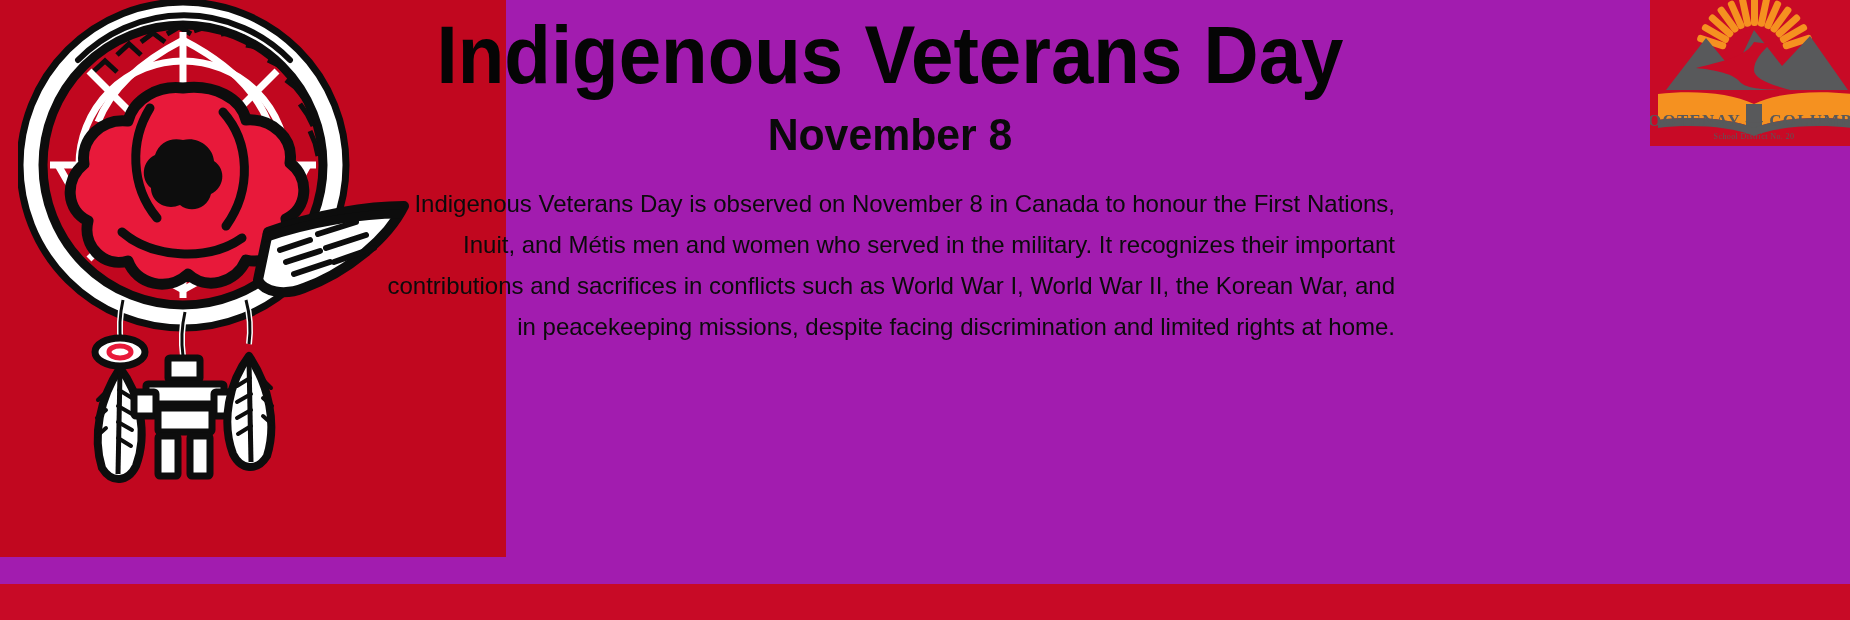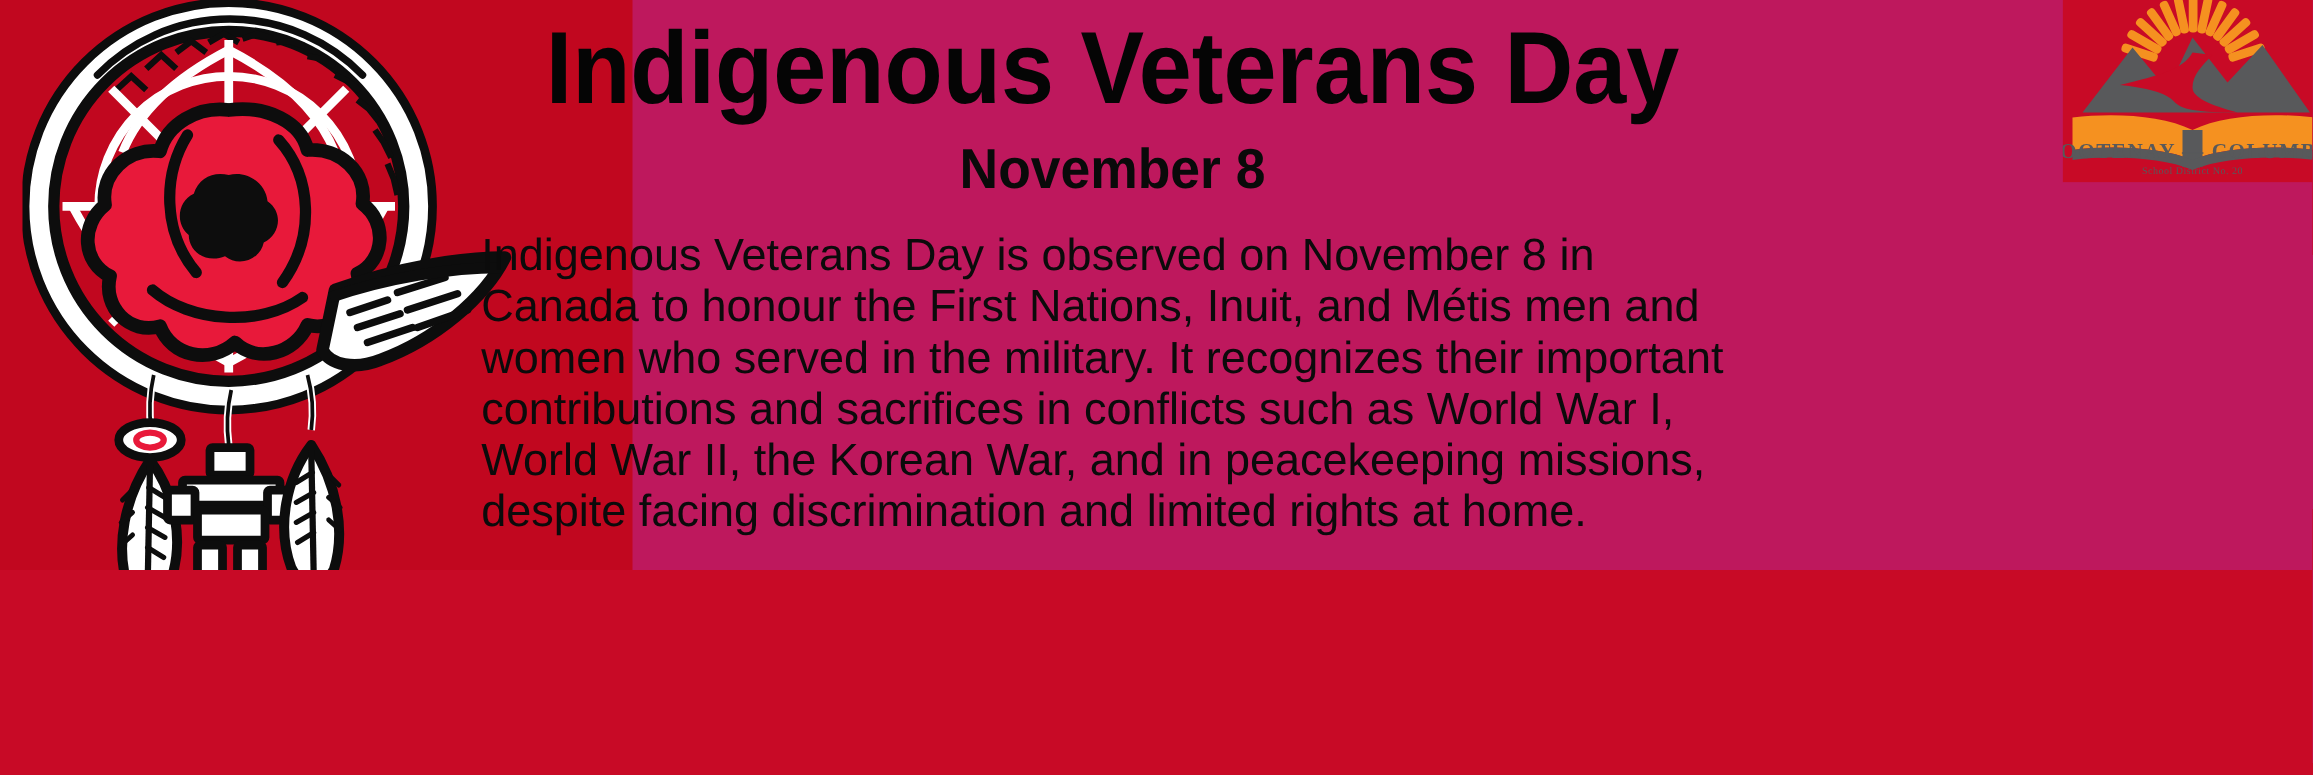--- a/index.html
+++ b/index.html
@@ -7,22 +7,22 @@
     padding: 0;
     background: #c80a26;
   }
   body {
     font-family: "Liberation Sans", sans-serif;
   }
 
   #banner {
     position: relative;
     width: 1850px;
-    height: 456px;
-    background: #be185d;
+    height: 584px;
+    background: #a21caf;
     overflow: hidden;
   }
 
   
   #art-panel {
     position: absolute;
     left: 0;
     top: 0;
     width: 506px;
     height: 557px;
@@ -66,27 +66,27 @@
     line-height: 1.0;
     color: #0a0a0a;
     margin: 16px 0 0 0;
     transform: scaleX(0.95);
     transform-origin: center top;
     white-space: nowrap;
   }
 
   #body-copy {
     font-family: "Liberation Sans Narrow", "Liberation Sans", sans-serif;
-    font-size: 36px;
+    font-size: 24px;
     line-height: 41px;
     color: #0b0b0b;
     margin: 26px 0 0 0;
     width: 1010px;
     margin-left: -15px;
-    text-align: left;
+    text-align: right;
   }
 
   
   #district-logo {
     position: absolute;
     right: -10px;
     top: -6px;
     width: 210px;
     height: 152px;
     overflow: hidden;

